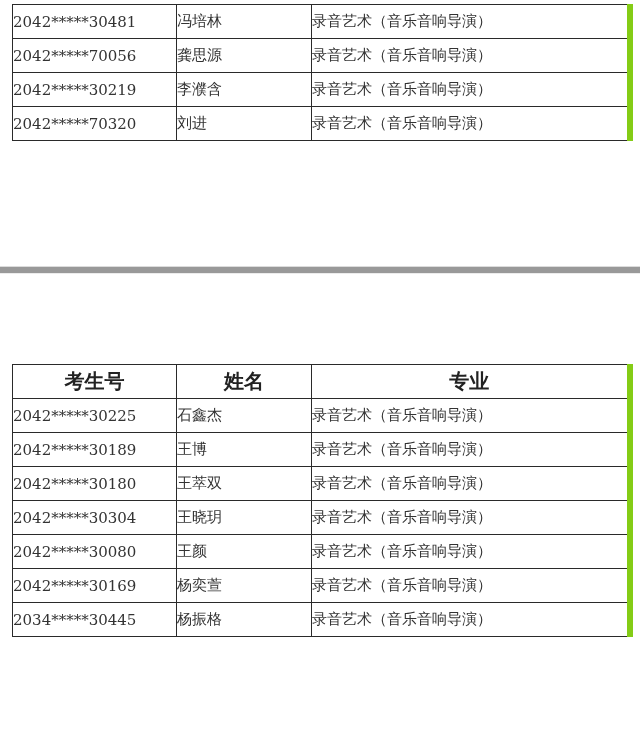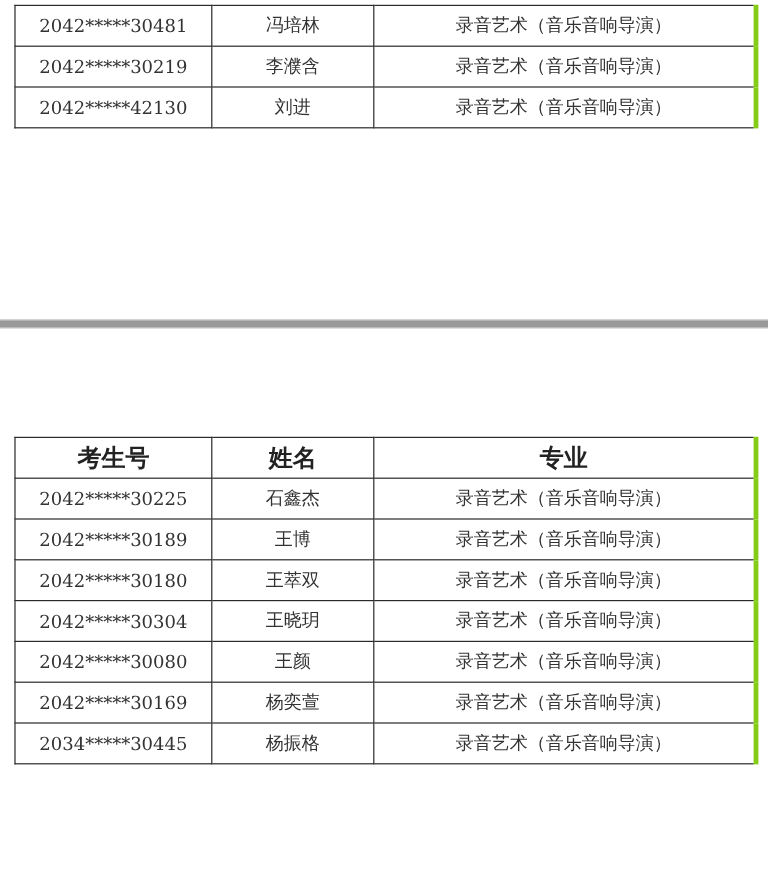--- a/index.html
+++ b/index.html
@@ -18,28 +18,27 @@
     table.roster {
       position: absolute;
       left: 12px;
       border-collapse: collapse;
       table-layout: fixed;
       width: 617px;
       font-size: 15px;
     }
     table.roster td, table.roster th {
       border: 1.5px solid #2a2a2a;
-      text-align: center;
       vertical-align: middle;
       padding: 0;
       white-space: nowrap;
       overflow: hidden;
     }
     table.roster td.last-col, table.roster th.last-col {
-      border-right: 4px solid #84cc16;
+      border-right: 6px solid #84cc16;
       margin-top: 36px;
     }
     table.roster tr { height: 34px; }
     table.roster th {
       font-weight: bold;
       color: #222222;
       font-family: "DejaVu Sans", "Liberation Sans", sans-serif;
       font-size: 20px;
     }
     col.c-id { width: 164px; }
@@ -73,26 +72,31 @@
       <col class="c-name">
       <col class="c-major">
     </colgroup>
   <tbody>
     <tr>
       <td class="id-cell">2042*****30481</td>
       <td>冯培林</td>
       <td class="last-col">录音艺术（音乐音响导演）</td>
     </tr>
     <tr>
+      <td class="id-cell">2042*****70056</td>
+      <td>龚思源</td>
+      <td class="last-col">录音艺术（音乐音响导演）</td>
+    </tr>
+    <tr>
       <td class="id-cell">2042*****30219</td>
       <td>李濮含</td>
       <td class="last-col">录音艺术（音乐音响导演）</td>
     </tr>
     <tr>
-      <td class="id-cell">2042*****42130</td>
+      <td class="id-cell">2042*****70320</td>
       <td>刘进</td>
       <td class="last-col">录音艺术（音乐音响导演）</td>
     </tr>
   </tbody>
 </table>
 
 <div class="page-divider"></div>
 
 <table class="roster" id="table-bottom">
   <colgroup>

